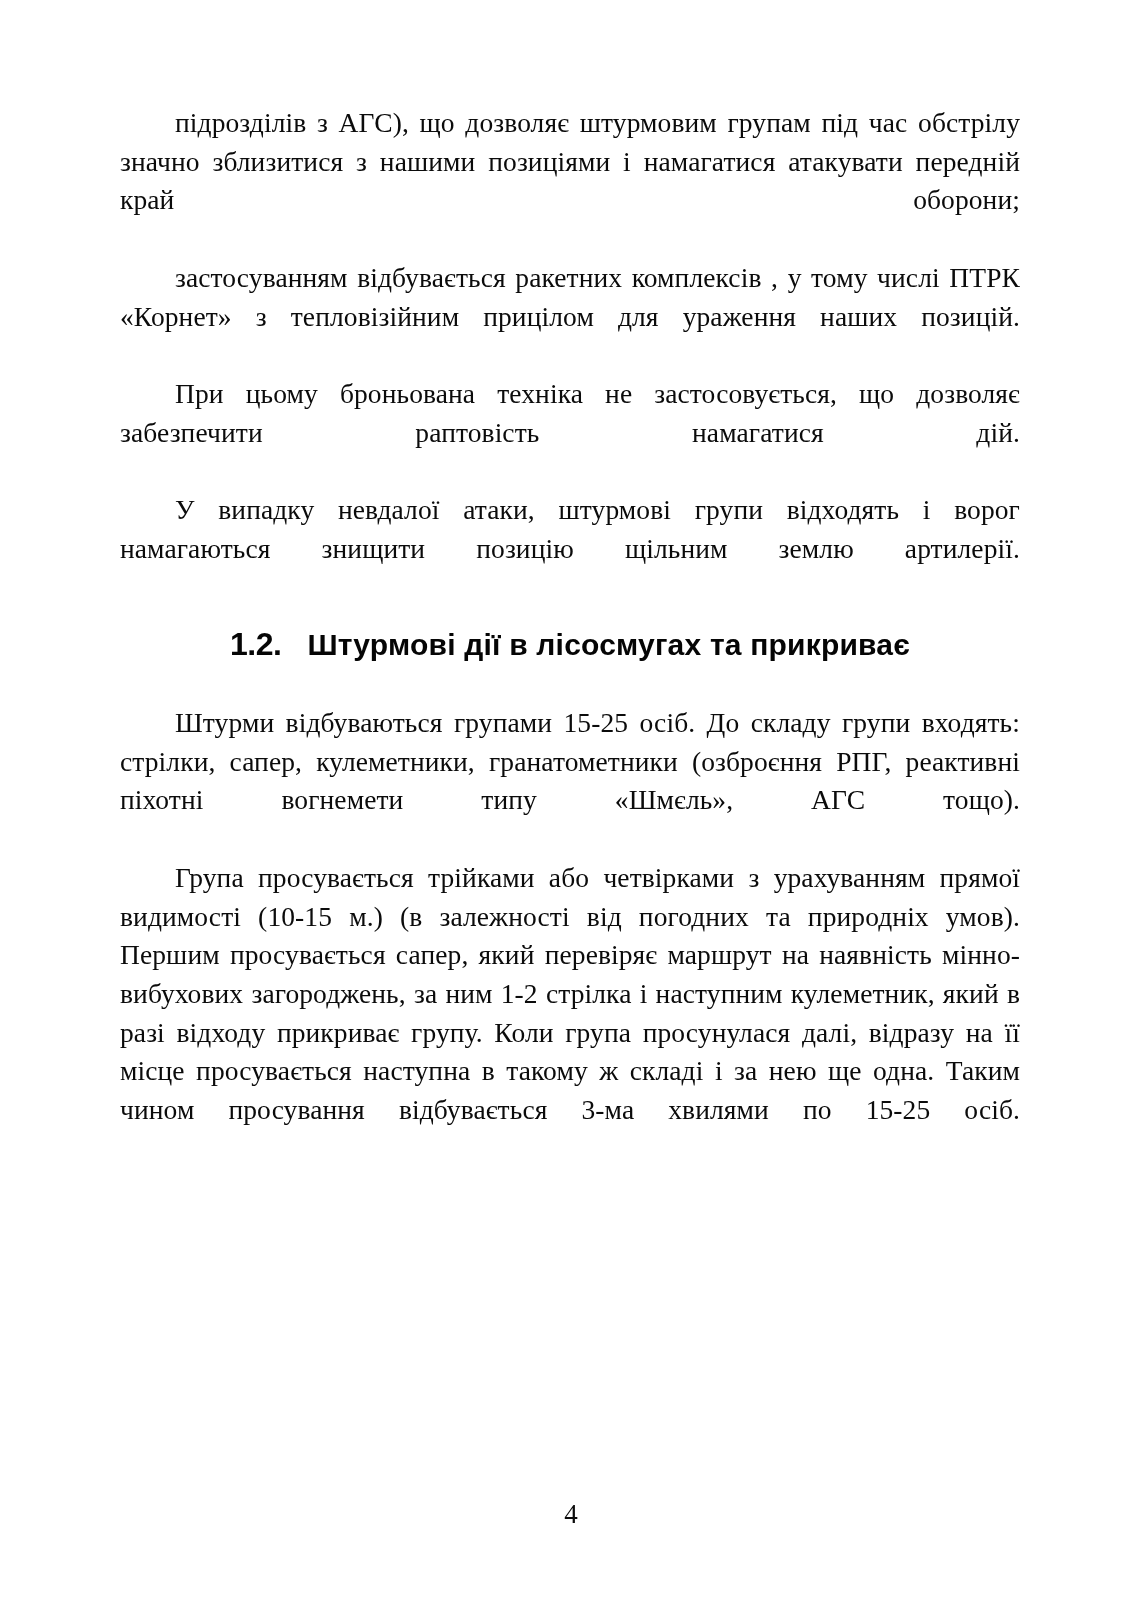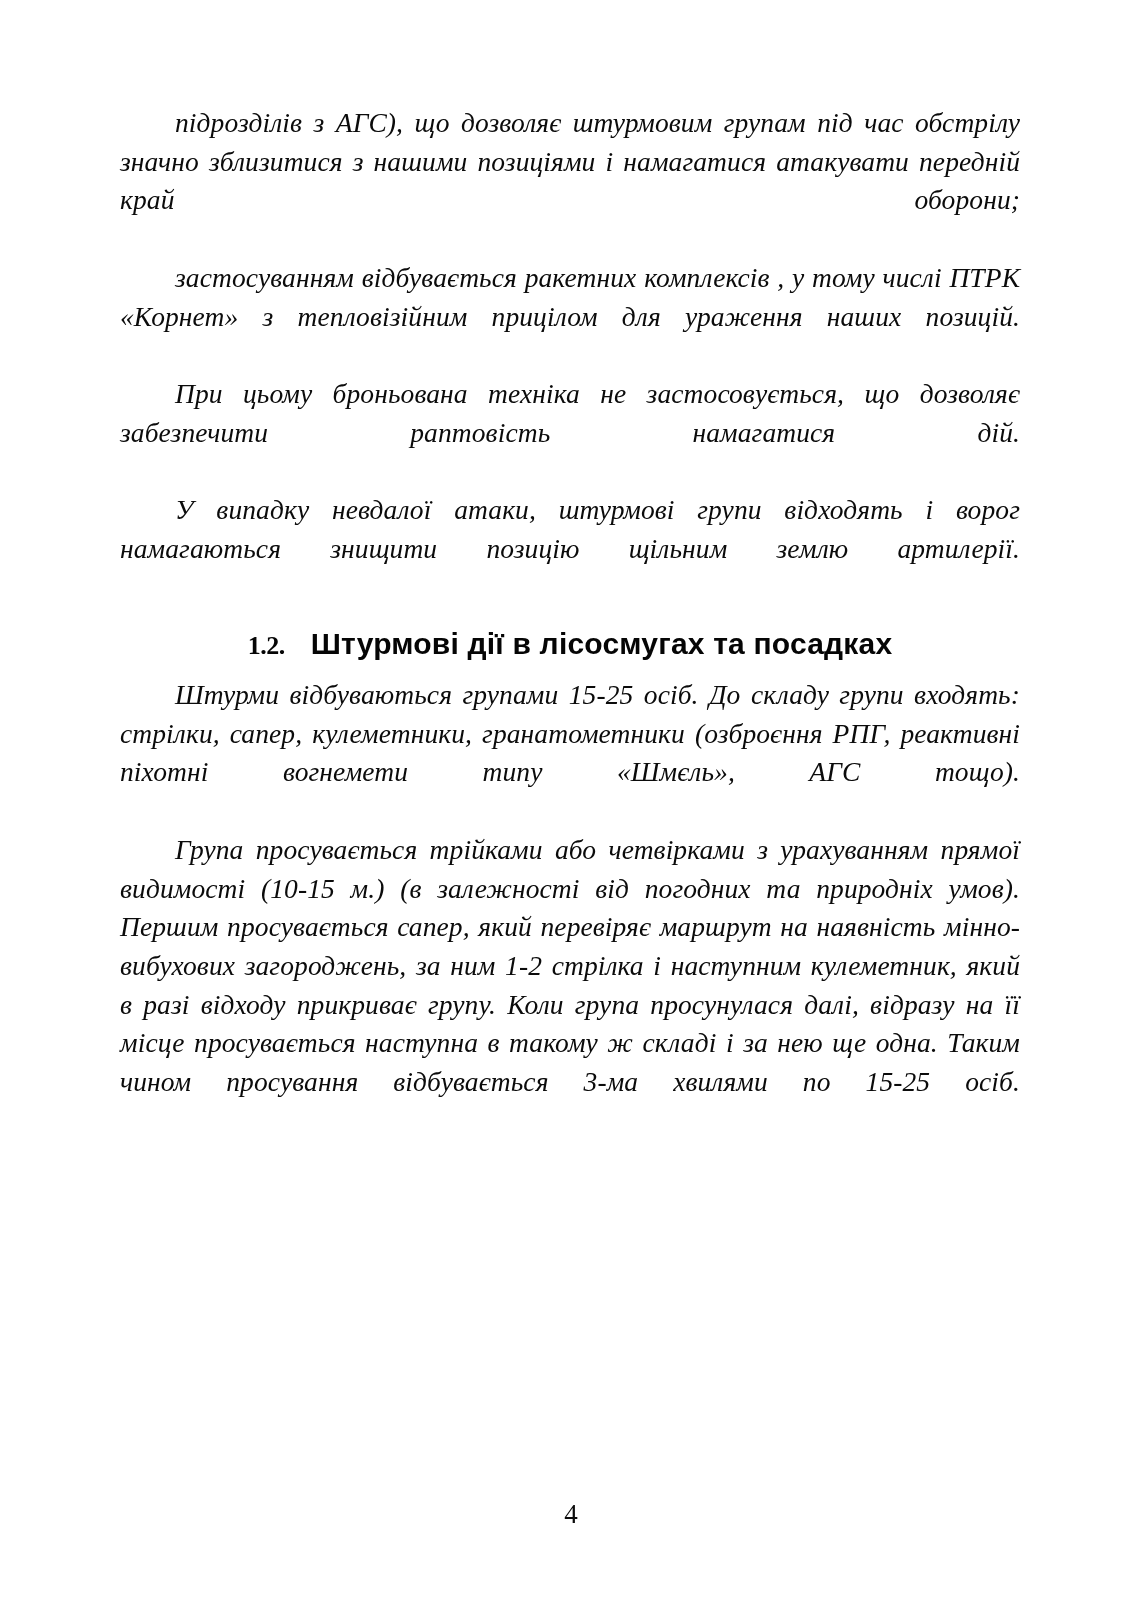--- a/index.html
+++ b/index.html
@@ -40,21 +40,20 @@
     padding: 0;
     font-family: "Liberation Serif", "DejaVu Serif", serif;
     font-size: 27.5px;
     line-height: 38.7px;
     text-align: justify;
     text-justify: inter-word;
     text-indent: 55px;
     color: #0b0b0b;
     word-spacing: 0.5px;
     letter-spacing: 0.1px;
-    font-style: italic;
   }
 
   
   p.body-par:after {
     content: "";
     display: inline-block;
     width: 100%;
   }
 
   .section-heading {
@@ -67,23 +66,23 @@
     text-align: center;
     font-family: "Liberation Sans", "DejaVu Sans", sans-serif;
     font-weight: bold;
     font-size: 30px;
     line-height: 40px;
     color: #050505;
     letter-spacing: 0.2px;
     white-space: nowrap;
   }
   .section-heading .heading-number {
-    font-family: Liberation Serif, serif;
+    font-family: Liberation Sans, sans-serif;
     font-weight: bold;
-    font-size: 26px;
+    font-size: 32px;
     letter-spacing: -0.5px;
     margin-right: 26px;
     vertical-align: baseline;
   }
   .section-heading .heading-title {
     display: inline;
   }
 
   .page-number {
     position: absolute;
@@ -103,23 +102,23 @@
 <div class="page">
 
   <div class="text-column">
     <p class="body-par">підрозділів з АГС), що дозволяє штурмовим групам під час обстрілу значно зблизитися з нашими позиціями і намагатися атакувати передній край оборони;</p>
     <p class="body-par">застосуванням відбувається ракетних комплексів , у тому числі ПТРК «Корнет» з тепловізійним прицілом для ураження наших позицій.</p>
     <p class="body-par">При цьому броньована техніка не застосовується, що дозволяє забезпечити раптовість намагатися дій.</p>
     <p class="body-par">У випадку невдалої атаки, штурмові групи відходять і ворог намагаються знищити позицію щільним землю артилерії.</p>
   </div>
 
   <h2 class="section-heading">
-    <span class="heading-number">1.2.</span><span class="heading-title">Штурмові дії в лісосмугах та посадках</span>
+    <span class="heading-number">1.2.</span><span class="heading-title">Штурмові дії в лісосмугах та прикриває</span>
   </h2>
 
-  <div class="text-column" style="top: 676px;">
+  <div class="text-column" style="top: 704px;">
     <p class="body-par">Штурми відбуваються групами 15-25 осіб. До складу групи входять: стрілки, сапер, кулеметники, гранатометники (озброєння РПГ, реактивні піхотні вогнемети типу «Шмєль», АГС тощо).</p>
     <p class="body-par">Група просувається трійками або четвірками з урахуванням прямої видимості (10-15 м.) (в залежності від погодних та природніх умов). Першим просувається сапер, який перевіряє маршрут на наявність мінно-вибухових загороджень, за ним 1-2 стрілка і наступним кулеметник, який в разі відходу прикриває групу. Коли група просунулася далі, відразу на її місце просувається наступна в такому ж складі і за нею ще одна. Таким чином просування відбувається 3-ма хвилями по 15-25 осіб.</p>
   </div>
 
   <div class="page-number">4</div>
 
 </div>
 
 </body></html>

